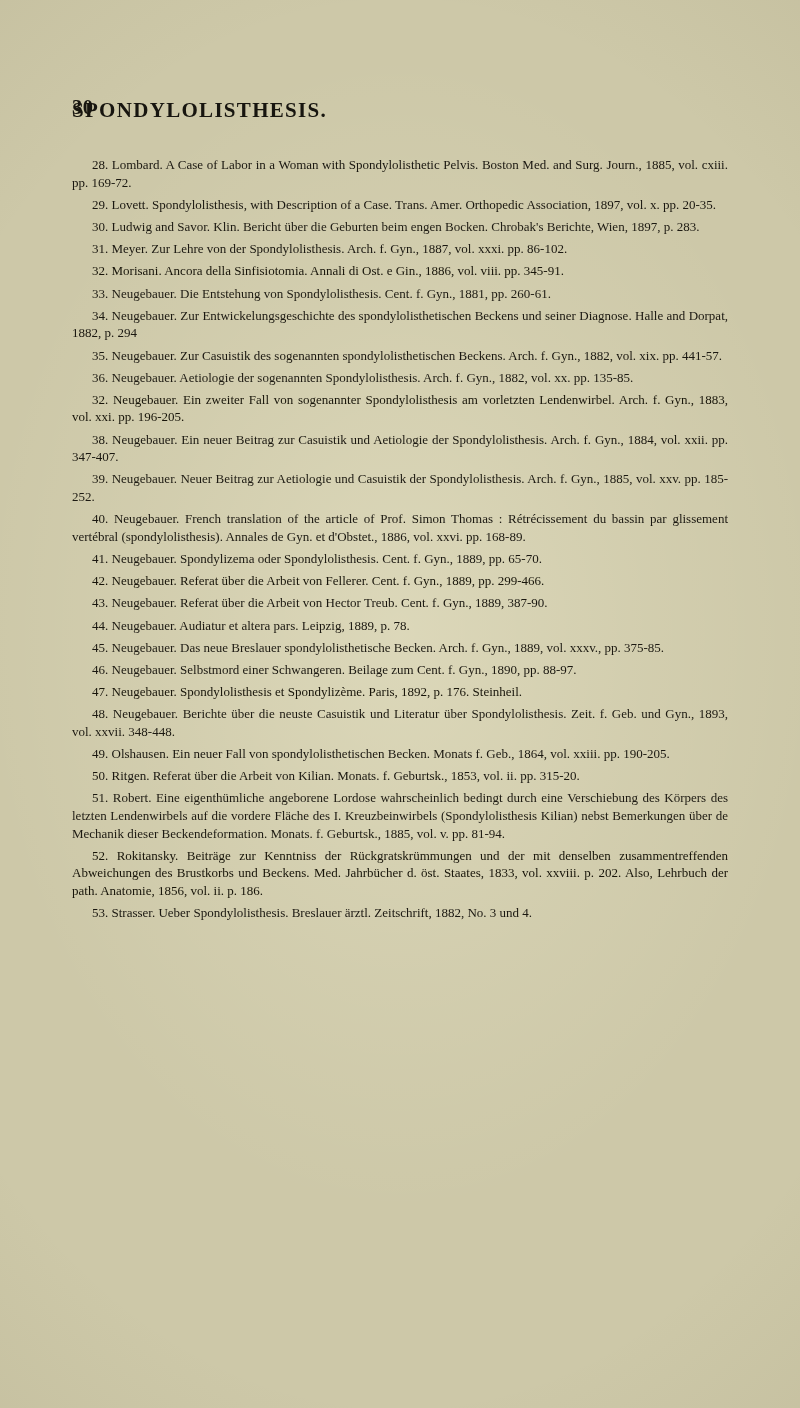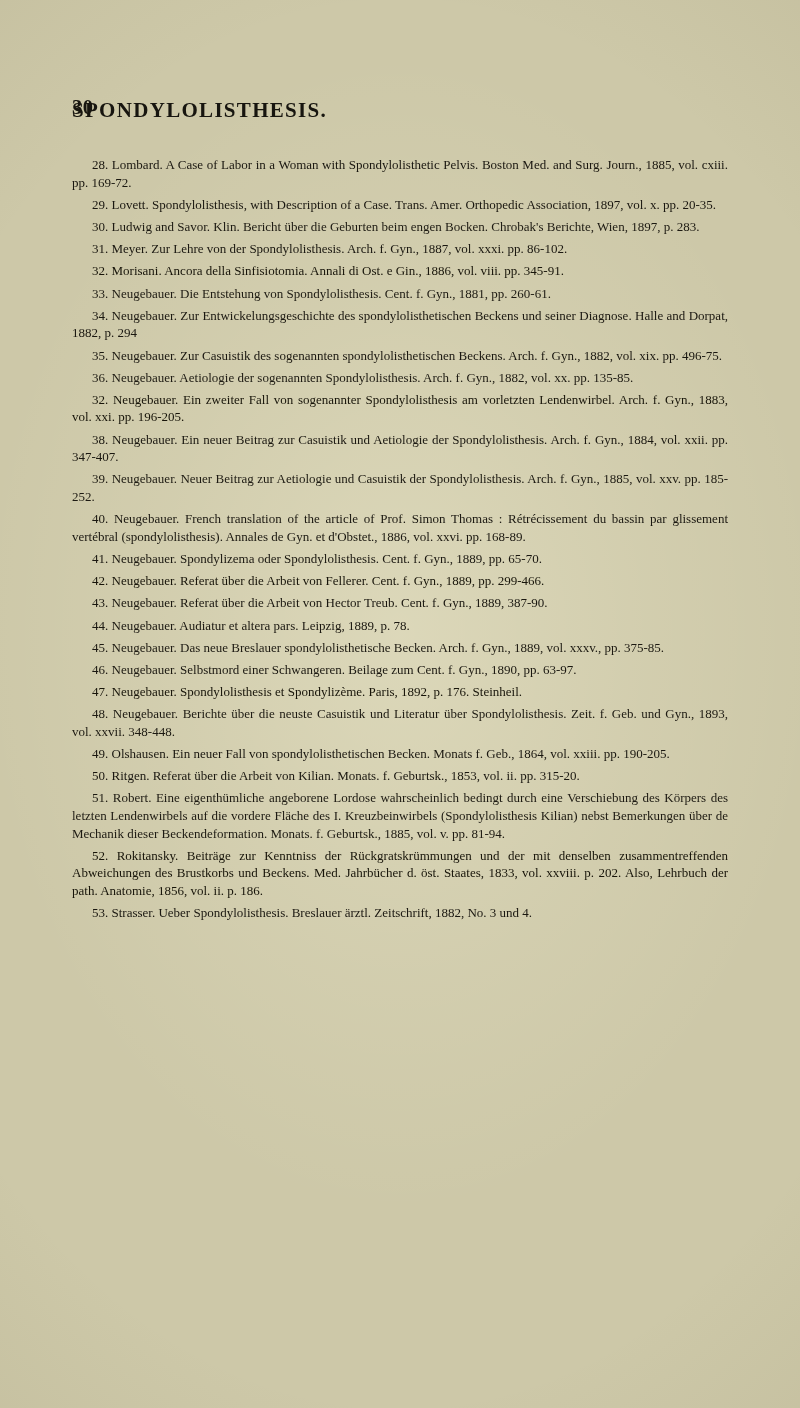--- a/index.html
+++ b/index.html
@@ -89,32 +89,32 @@
     </div>
 
     <div class="entries">
       <p class="entry">28. Lombard. A Case of Labor in a Woman with Spondylolisthetic Pelvis. Boston Med. and Surg. Journ., 1885, vol. cxiii. pp. 169-72.</p>
       <p class="entry">29. Lovett. Spondylolisthesis, with Description of a Case. Trans. Amer. Orthopedic Association, 1897, vol. x. pp. 20-35.</p>
       <p class="entry">30. Ludwig and Savor. Klin. Bericht über die Geburten beim engen Bocken. Chrobak's Berichte, Wien, 1897, p. 283.</p>
       <p class="entry">31. Meyer. Zur Lehre von der Spondylolisthesis. Arch. f. Gyn., 1887, vol. xxxi. pp. 86-102.</p>
       <p class="entry">32. Morisani. Ancora della Sinfisiotomia. Annali di Ost. e Gin., 1886, vol. viii. pp. 345-91.</p>
       <p class="entry">33. Neugebauer. Die Entstehung von Spondylolisthesis. Cent. f. Gyn., 1881, pp. 260-61.</p>
       <p class="entry">34. Neugebauer. Zur Entwickelungsgeschichte des spondylolisthetischen Beckens und seiner Diagnose. Halle and Dorpat, 1882, p. 294</p>
-      <p class="entry">35. Neugebauer. Zur Casuistik des sogenannten spondylolisthetischen Beckens. Arch. f. Gyn., 1882, vol. xix. pp. 496-75.</p>
+      <p class="entry">35. Neugebauer. Zur Casuistik des sogenannten spondylolisthetischen Beckens. Arch. f. Gyn., 1882, vol. xix. pp. 441-57.</p>
       <p class="entry">36. Neugebauer. Aetiologie der sogenannten Spondylolisthesis. Arch. f. Gyn., 1882, vol. xx. pp. 135-85.</p>
       <p class="entry">32. Neugebauer. Ein zweiter Fall von sogenannter Spondylolisthesis am vorletzten Lendenwirbel. Arch. f. Gyn., 1883, vol. xxi. pp. 196-205.</p>
       <p class="entry">38. Neugebauer. Ein neuer Beitrag zur Casuistik und Aetiologie der Spondylolisthesis. Arch. f. Gyn., 1884, vol. xxii. pp. 347-407.</p>
       <p class="entry">39. Neugebauer. Neuer Beitrag zur Aetiologie und Casuistik der Spondylolisthesis. Arch. f. Gyn., 1885, vol. xxv. pp. 185-252.</p>
       <p class="entry">40. Neugebauer. French translation of the article of Prof. Simon Thomas : Rétrécissement du bassin par glissement vertébral (spondylolisthesis). Annales de Gyn. et d'Obstet., 1886, vol. xxvi. pp. 168-89.</p>
       <p class="entry">41. Neugebauer. Spondylizema oder Spondylolisthesis. Cent. f. Gyn., 1889, pp. 65-70.</p>
       <p class="entry">42. Neugebauer. Referat über die Arbeit von Fellerer. Cent. f. Gyn., 1889, pp. 299-466.</p>
       <p class="entry">43. Neugebauer. Referat über die Arbeit von Hector Treub. Cent. f. Gyn., 1889, 387-90.</p>
       <p class="entry">44. Neugebauer. Audiatur et altera pars. Leipzig, 1889, p. 78.</p>
       <p class="entry">45. Neugebauer. Das neue Breslauer spondylolisthetische Becken. Arch. f. Gyn., 1889, vol. xxxv., pp. 375-85.</p>
-      <p class="entry">46. Neugebauer. Selbstmord einer Schwangeren. Beilage zum Cent. f. Gyn., 1890, pp. 63-97.</p>
+      <p class="entry">46. Neugebauer. Selbstmord einer Schwangeren. Beilage zum Cent. f. Gyn., 1890, pp. 88-97.</p>
       <p class="entry">47. Neugebauer. Spondylolisthesis et Spondylizème. Paris, 1892, p. 176. Steinheil.</p>
       <p class="entry">48. Neugebauer. Berichte über die neuste Casuistik und Literatur über Spondylolisthesis. Zeit. f. Geb. und Gyn., 1893, vol. xxvii. 348-448.</p>
       <p class="entry">49. Olshausen. Ein neuer Fall von spondylolisthetischen Becken. Monats f. Geb., 1864, vol. xxiii. pp. 190-205.</p>
       <p class="entry">50. Ritgen. Referat über die Arbeit von Kilian. Monats. f. Geburtsk., 1853, vol. ii. pp. 315-20.</p>
       <p class="entry">51. Robert. Eine eigenthümliche angeborene Lordose wahrscheinlich bedingt durch eine Verschiebung des Körpers des letzten Lendenwirbels auf die vordere Fläche des I. Kreuzbeinwirbels (Spondylolisthesis Kilian) nebst Bemerkungen über de Mechanik dieser Beckendeformation. Monats. f. Geburtsk., 1885, vol. v. pp. 81-94.</p>
       <p class="entry">52. Rokitansky. Beiträge zur Kenntniss der Rückgratskrümmungen und der mit denselben zusammentreffenden Abweichungen des Brustkorbs und Beckens. Med. Jahrbücher d. öst. Staates, 1833, vol. xxviii. p. 202. Also, Lehrbuch der path. Anatomie, 1856, vol. ii. p. 186.</p>
       <p class="entry">53. Strasser. Ueber Spondylolisthesis. Breslauer ärztl. Zeitschrift, 1882, No. 3 und 4.</p>
     </div>
 
   </div>

